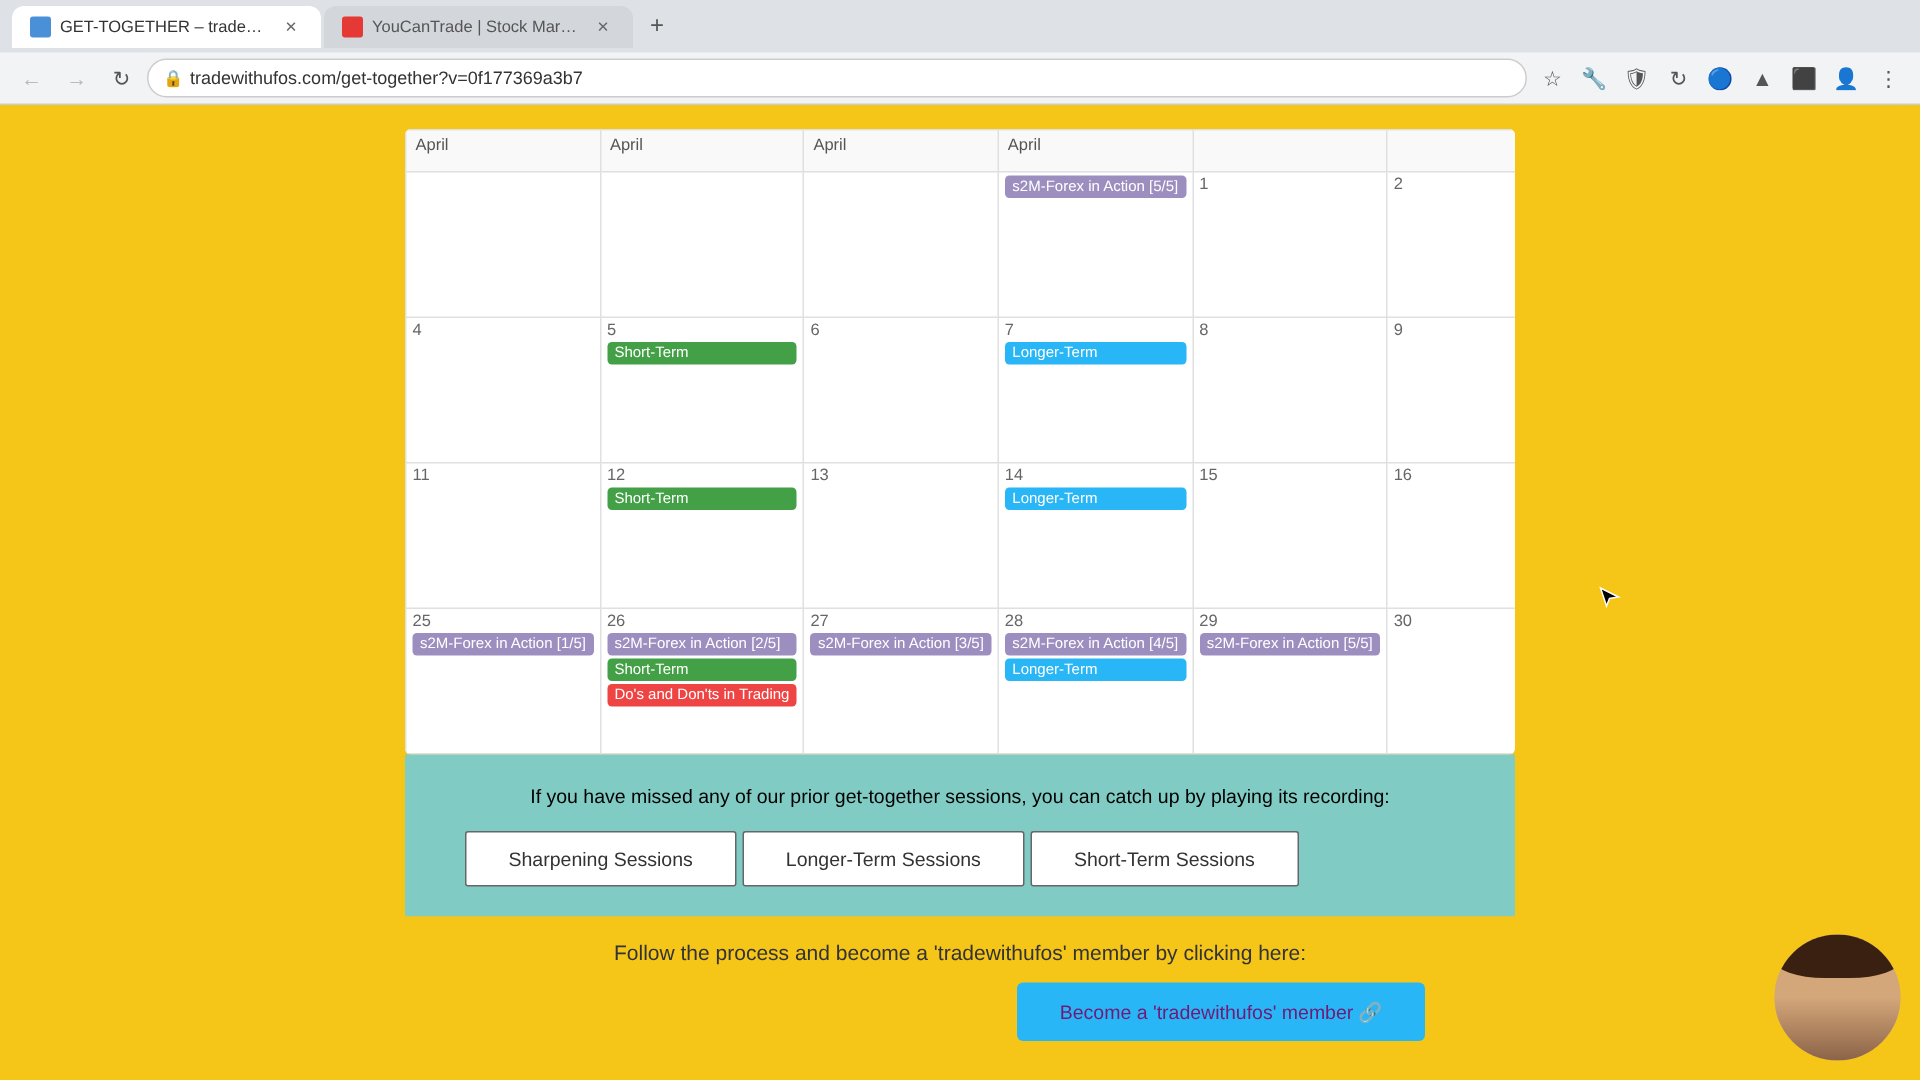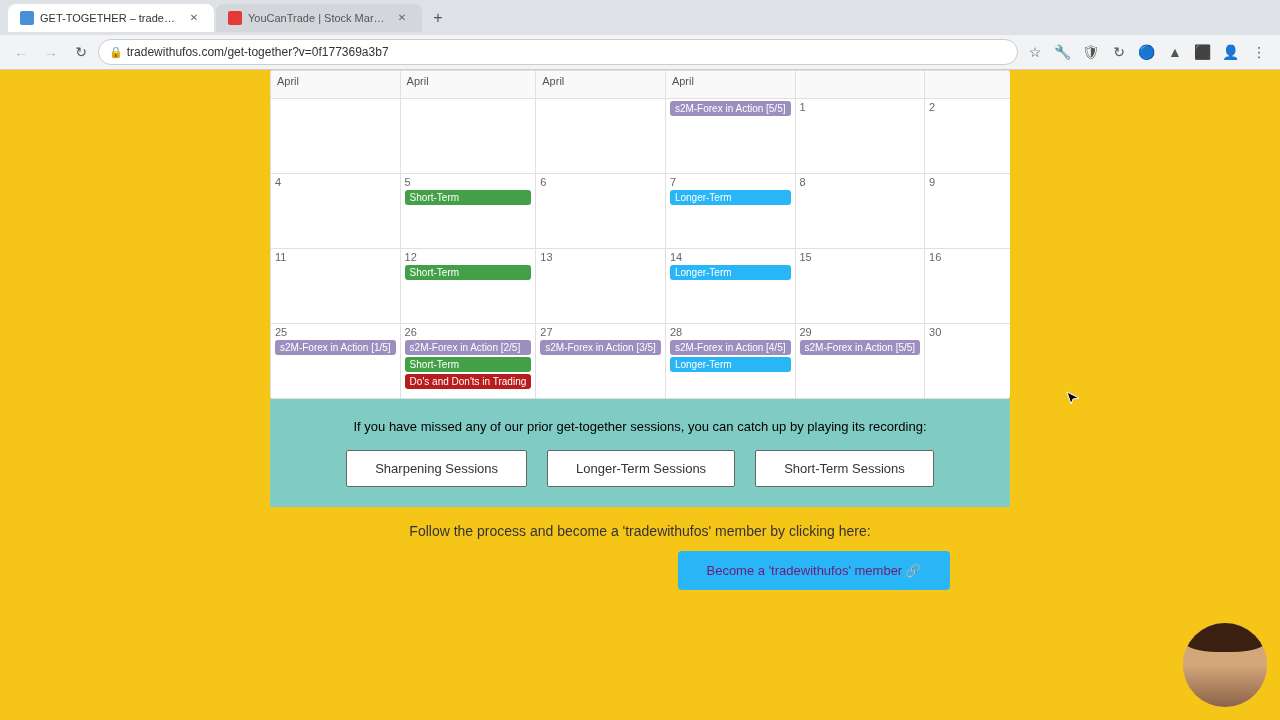--- a/index.html
+++ b/index.html
@@ -127,21 +127,21 @@
       justify-content: center;
       border-radius: 50%;
       cursor: pointer;
       color: #555;
       font-size: 14px;
     }
 
     
     .page-content {
       background: #f5c518;
-      padding: 0 20px;
+      padding: 16px 20px;
       height: calc(720px - 70px);
       overflow: hidden;
       position: relative;
       border-radius: 27px;
     }
 
     
     .calendar-wrapper {
       background: #fff;
       margin: 0 250px;
@@ -162,21 +162,21 @@
     .calendar th {
       background: #f9f9f9;
       color: #555;
       font-weight: normal;
       text-align: left;
       padding: 4px 6px;
       height: 28px;
     }
     .calendar td {
       padding: 2px 4px;
-      height: 75px;
+      height: 97px;
       min-width: 100px;
     }
     .day-number {
       font-size: 11px;
       color: #666;
       display: block;
       margin-bottom: 2px;
     }
     .day-number.today {
       background: #4a90d9;
@@ -195,38 +195,37 @@
       border-radius: 3px;
       font-size: 10px;
       margin-bottom: 2px;
       color: #fff;
       white-space: nowrap;
       overflow: hidden;
     }
     .event.short-term { background: #43a047; }
     .event.longer-term { background: #29b6f6; }
     .event.forex { background: #9c8fbf; }
-    .event.dos-donts { background: #b91c1c; }
+    .event.dos-donts { background: #ef4444; }
 
     
     .info-section {
       background: #80cbc4;
       margin: 0 250px;
       padding: 20px 40px;
       text-align: center;
     }
     .info-section p {
       font-size: 13px;
       color: #000000;
       margin-bottom: 16px;
     }
     .session-buttons {
       display: flex;
-      justify-content: center;
-      gap: 20px;
+      gap: 4px;
     }
     .session-btn {
       background: #fff;
       border: 1.5px solid #666;
       padding: 10px 28px;
       font-size: 13px;
       cursor: pointer;
       border-radius: 2px;
       color: #333;
     }

